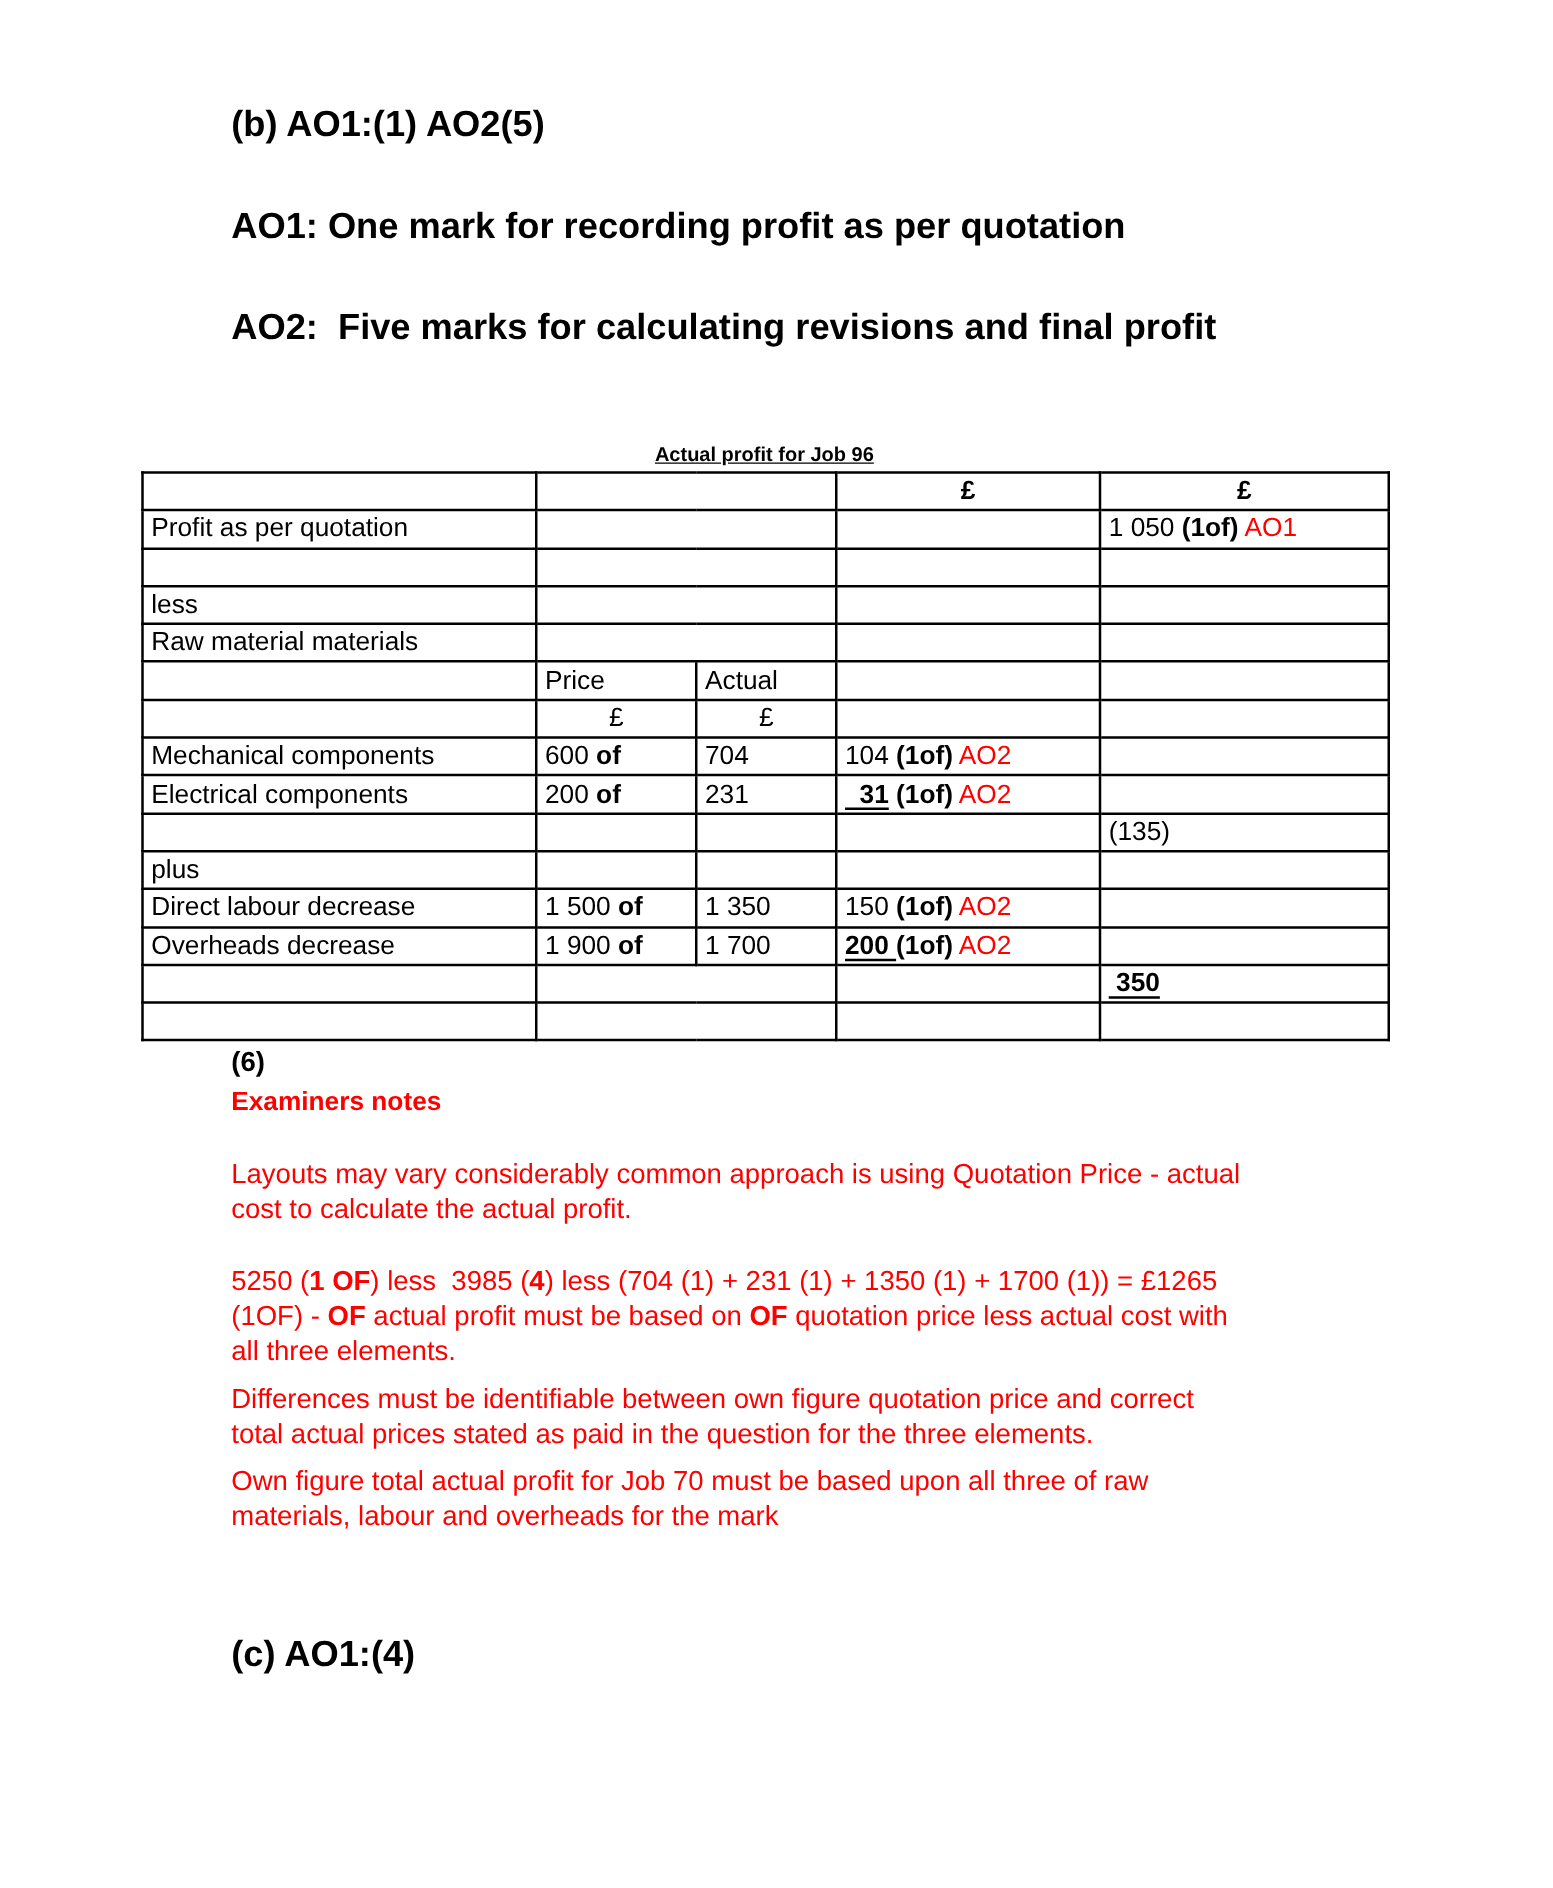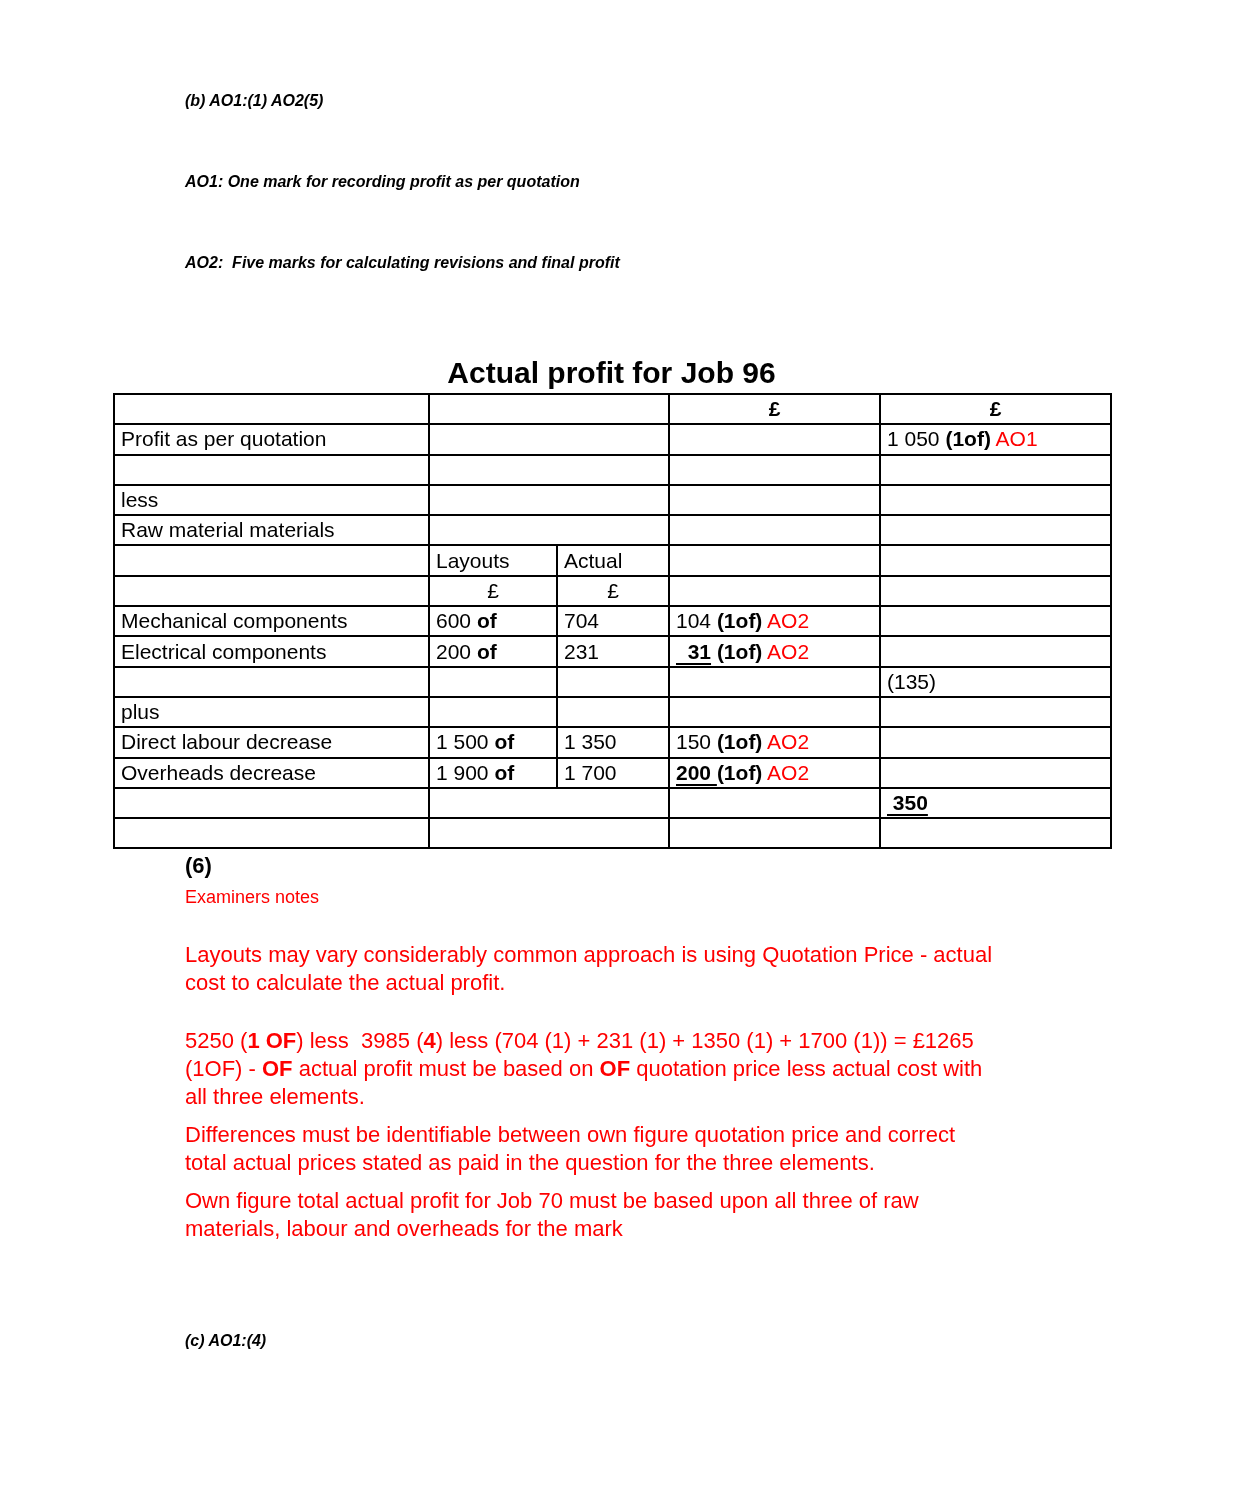--- a/index.html
+++ b/index.html
@@ -9,31 +9,31 @@
     font-family:"Liberation Sans","DejaVu Sans",sans-serif;
     color:#000;
   }
   .page{position:relative;width:1242px;height:1510px;background:#fff;}
   .pw{white-space:pre-wrap;}
   .b{font-weight:bold;}
   .r{color:var(--red);}
   .u{text-decoration:underline;text-decoration-thickness:2px;text-underline-offset:4px;font-weight:bold;}
   .tc{text-align:center;}
 
-  .hdr{margin:33px 0 0 185px;font-size:16px;line-height:27px;font-weight:bold;font-style:italic;}
-  .tbl-title{margin:26px 0 3px 113px;width:997px;text-align:center;font-size:30px;font-weight:bold;}
+  .hdr{margin:33px 0 0 185px;font-size:29px;line-height:27px;font-weight:bold;}
+  .tbl-title{margin:26px 0 3px 113px;width:997px;text-align:center;font-size:16px;font-weight:bold;text-decoration:underline;}
 
   table.grid{margin-left:113px;width:997px;border-collapse:collapse;table-layout:fixed;font-size:21px;}
   table.grid td{
     border:2px solid #000;height:28.3px;padding:0 6px;
     vertical-align:middle;white-space:nowrap;overflow:hidden;
   }
 
   .marks{margin:3px 0 0 185px;font-size:22px;font-weight:bold;line-height:27px;}
-  .en-head{margin:5px 0 16px 185px;font-size:18px;font-weight:normal;line-height:27px;color:var(--red);}
+  .en-head{margin:5px 0 16px 185px;font-size:21px;font-weight:bold;line-height:27px;color:var(--red);}
   .para{margin:28px 0 0 185px;font-size:22px;line-height:28px;max-width:880px;}
   .para.red{color:var(--red);}
   .mt26{margin-top:10px;}
   .mt30{margin-top:30px;}
   .sec-c{margin-top:30px;}
 </style>
 </head>
 <body>
 
 <div class="page">
@@ -80,21 +80,21 @@
           <td></td>
         </tr>
         <tr>
           <td>Raw material materials</td>
           <td colspan="2"></td>
           <td></td>
           <td></td>
         </tr>
         <tr>
           <td></td>
-          <td>Layouts</td>
+          <td>Price</td>
           <td>Actual</td>
           <td></td>
           <td></td>
         </tr>
         <tr>
           <td></td>
           <td class="tc">£</td>
           <td class="tc">£</td>
           <td></td>
           <td></td>

